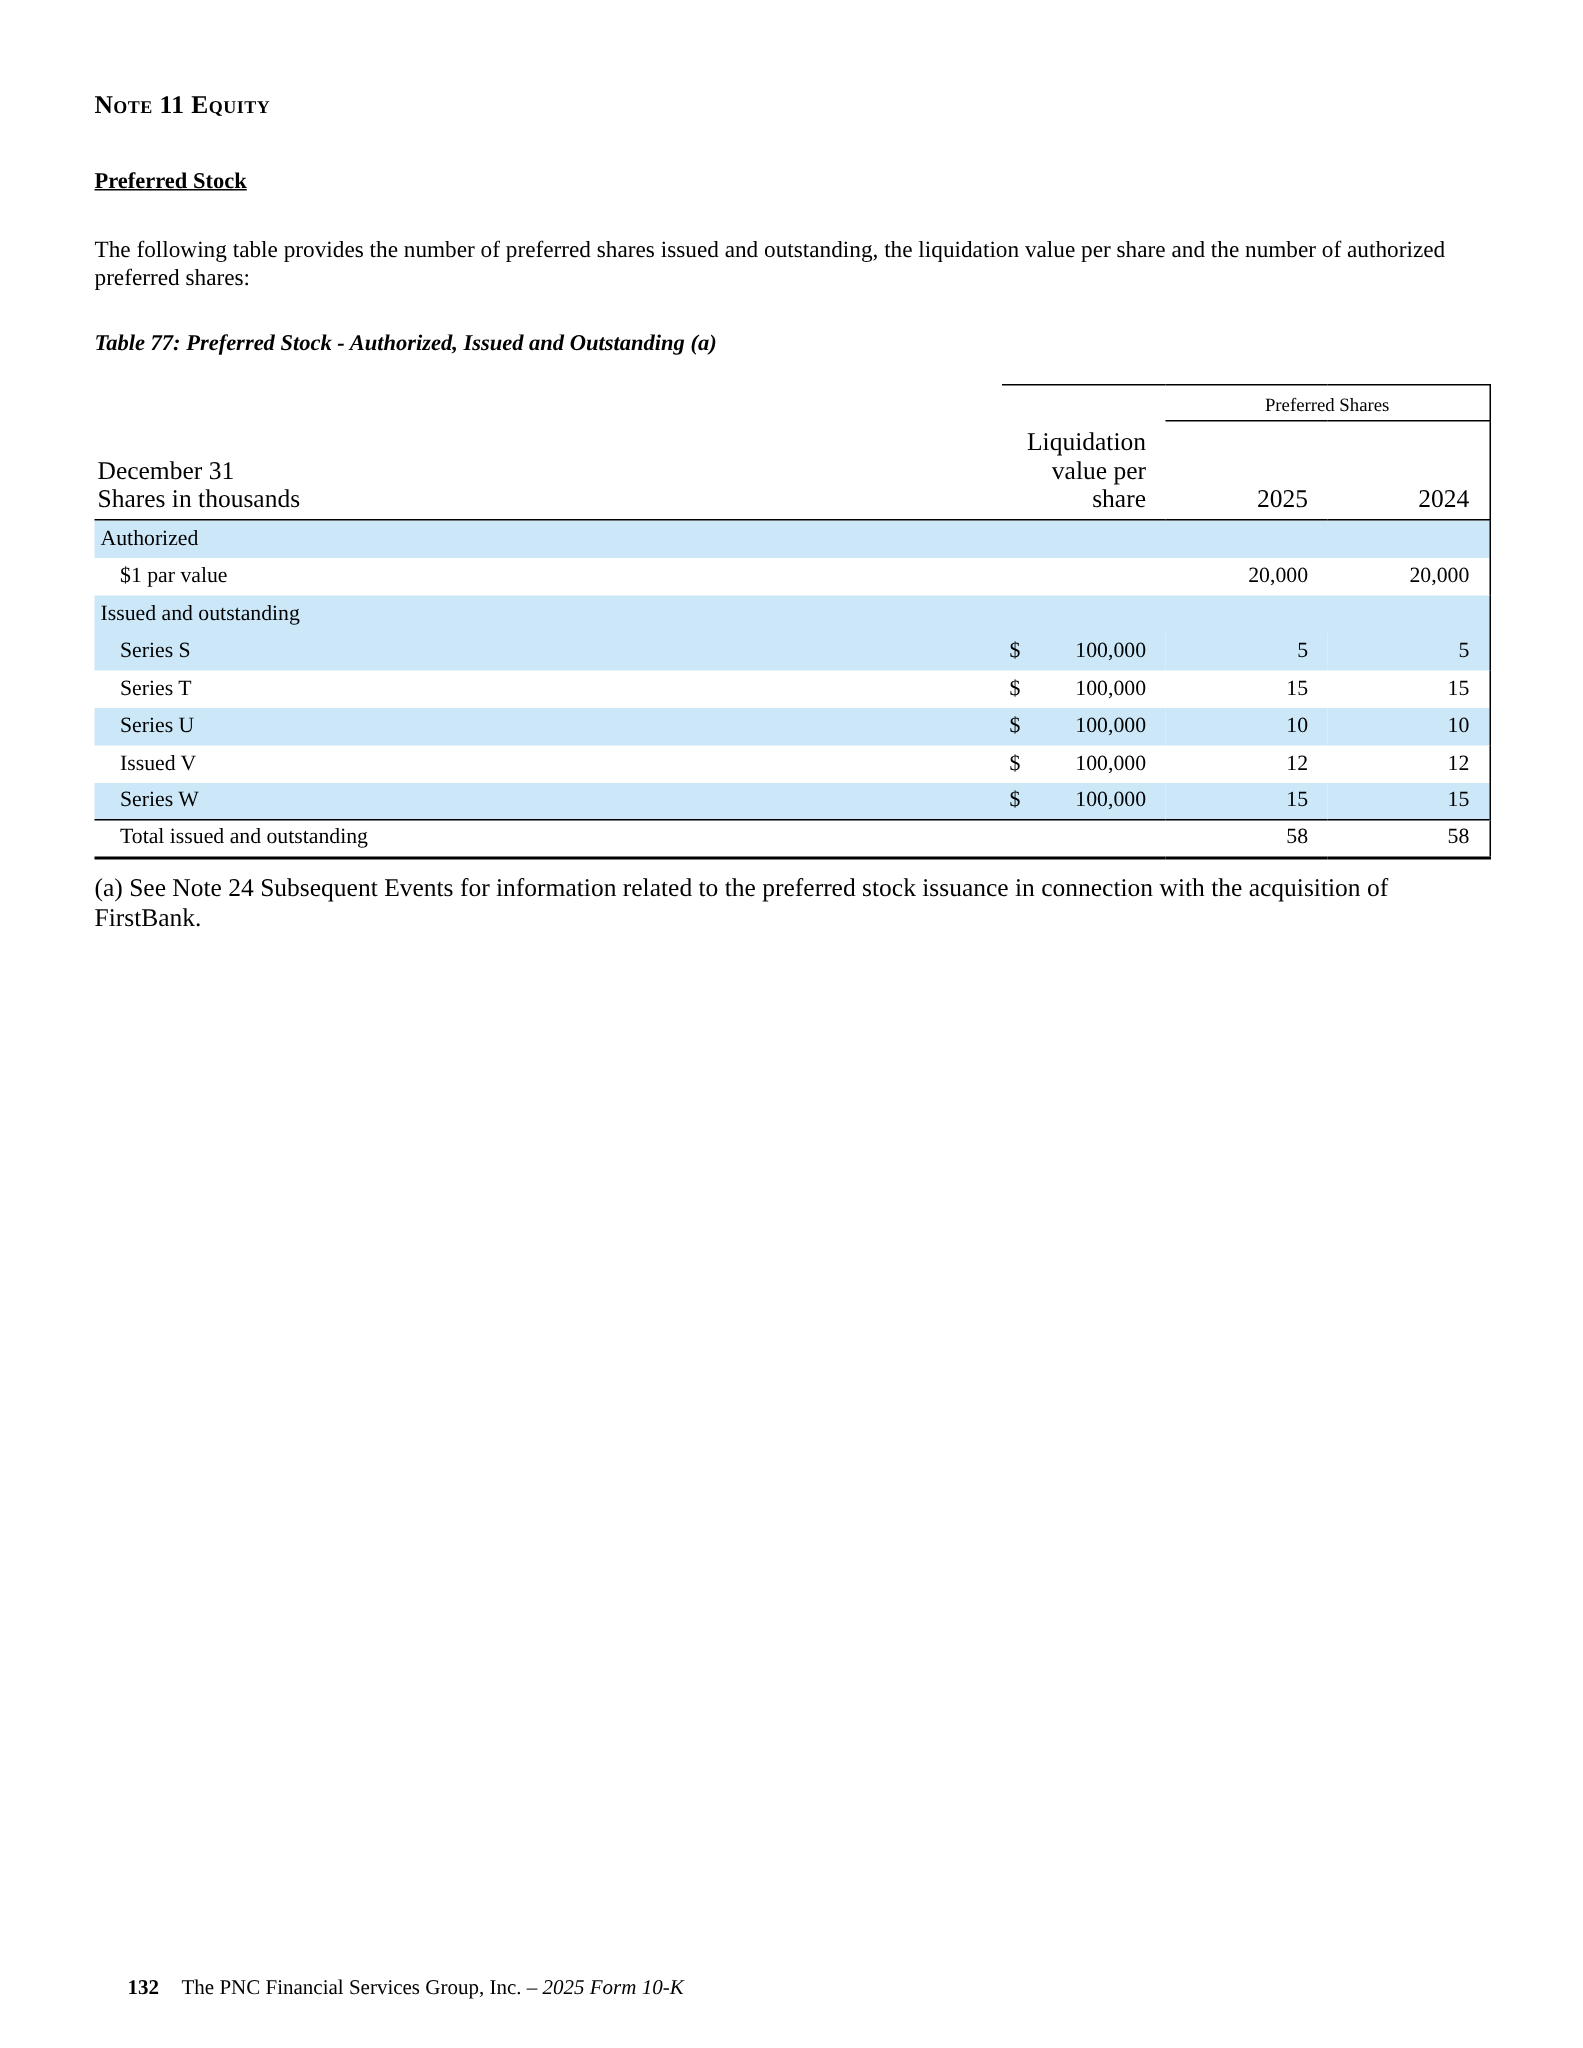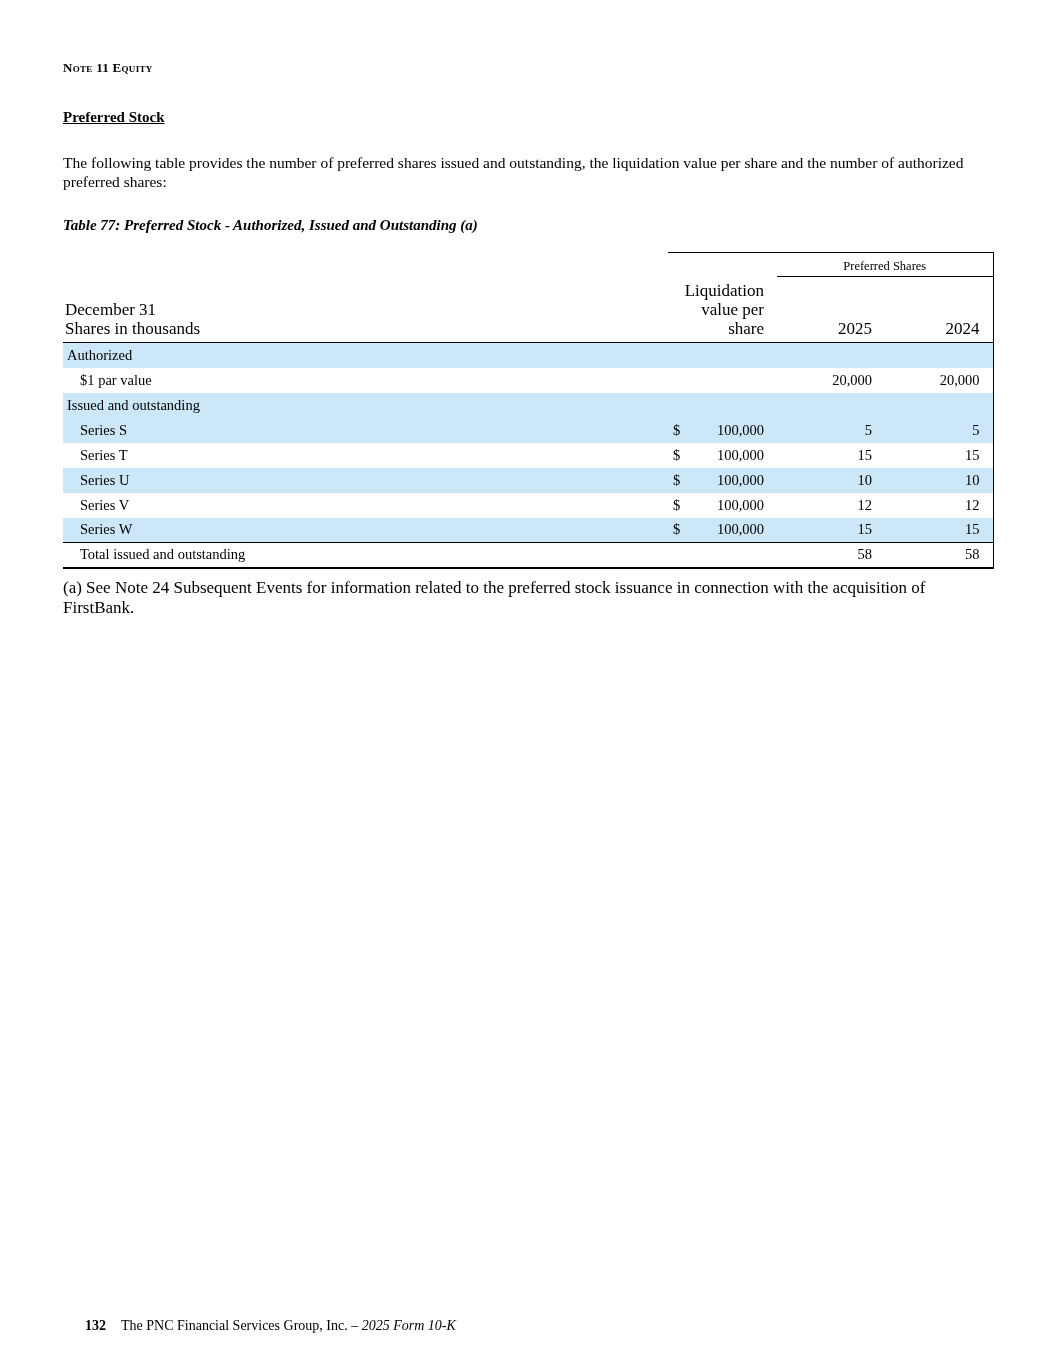--- a/index.html
+++ b/index.html
@@ -5,21 +5,21 @@
   * { margin: 0; padding: 0; box-sizing: border-box; }
   html, body { background: #ffffff; }
   body { font-family: "Liberation Serif", serif; color: #000; }
   .page {
     width: 1055px; height: 1365px;
     position: relative; background: #fff; overflow: hidden;
   }
   .content { padding: 60px 62px 0 63px; }
 
   .note-heading {
-    font-size: 13px; font-weight: bold;
+    font-size: 17px; font-weight: bold;
     font-variant: small-caps; letter-spacing: 0.3px;
   }
   .section-heading {
     margin-top: 33px; font-size: 15px; font-weight: bold;
     text-decoration: underline;
   }
   .intro { margin-top: 27px; font-size: 15.5px; line-height: 1.24; width: 930px; }
   .table-title { margin-top: 26px; font-size: 15px; font-weight: bold; font-style: italic; }
 
   table.pref-table {
@@ -141,21 +141,21 @@
             <td class="liq-col">
               <div class="liq-wrap">
                 <span class="dollar">$</span>
                 <span class="liqval">100,000</span>
               </div>
             </td>
             <td class="num">10</td>
             <td class="num lastcol">10</td>
           </tr>
           <tr>
-            <td class="lbl indent">Series V</td>
+            <td class="lbl indent">Issued V</td>
             <td class="liq-col">
               <div class="liq-wrap">
                 <span class="dollar">$</span>
                 <span class="liqval">100,000</span>
               </div>
             </td>
             <td class="num">12</td>
             <td class="num lastcol">12</td>
           </tr>
           <tr class="shaded">

